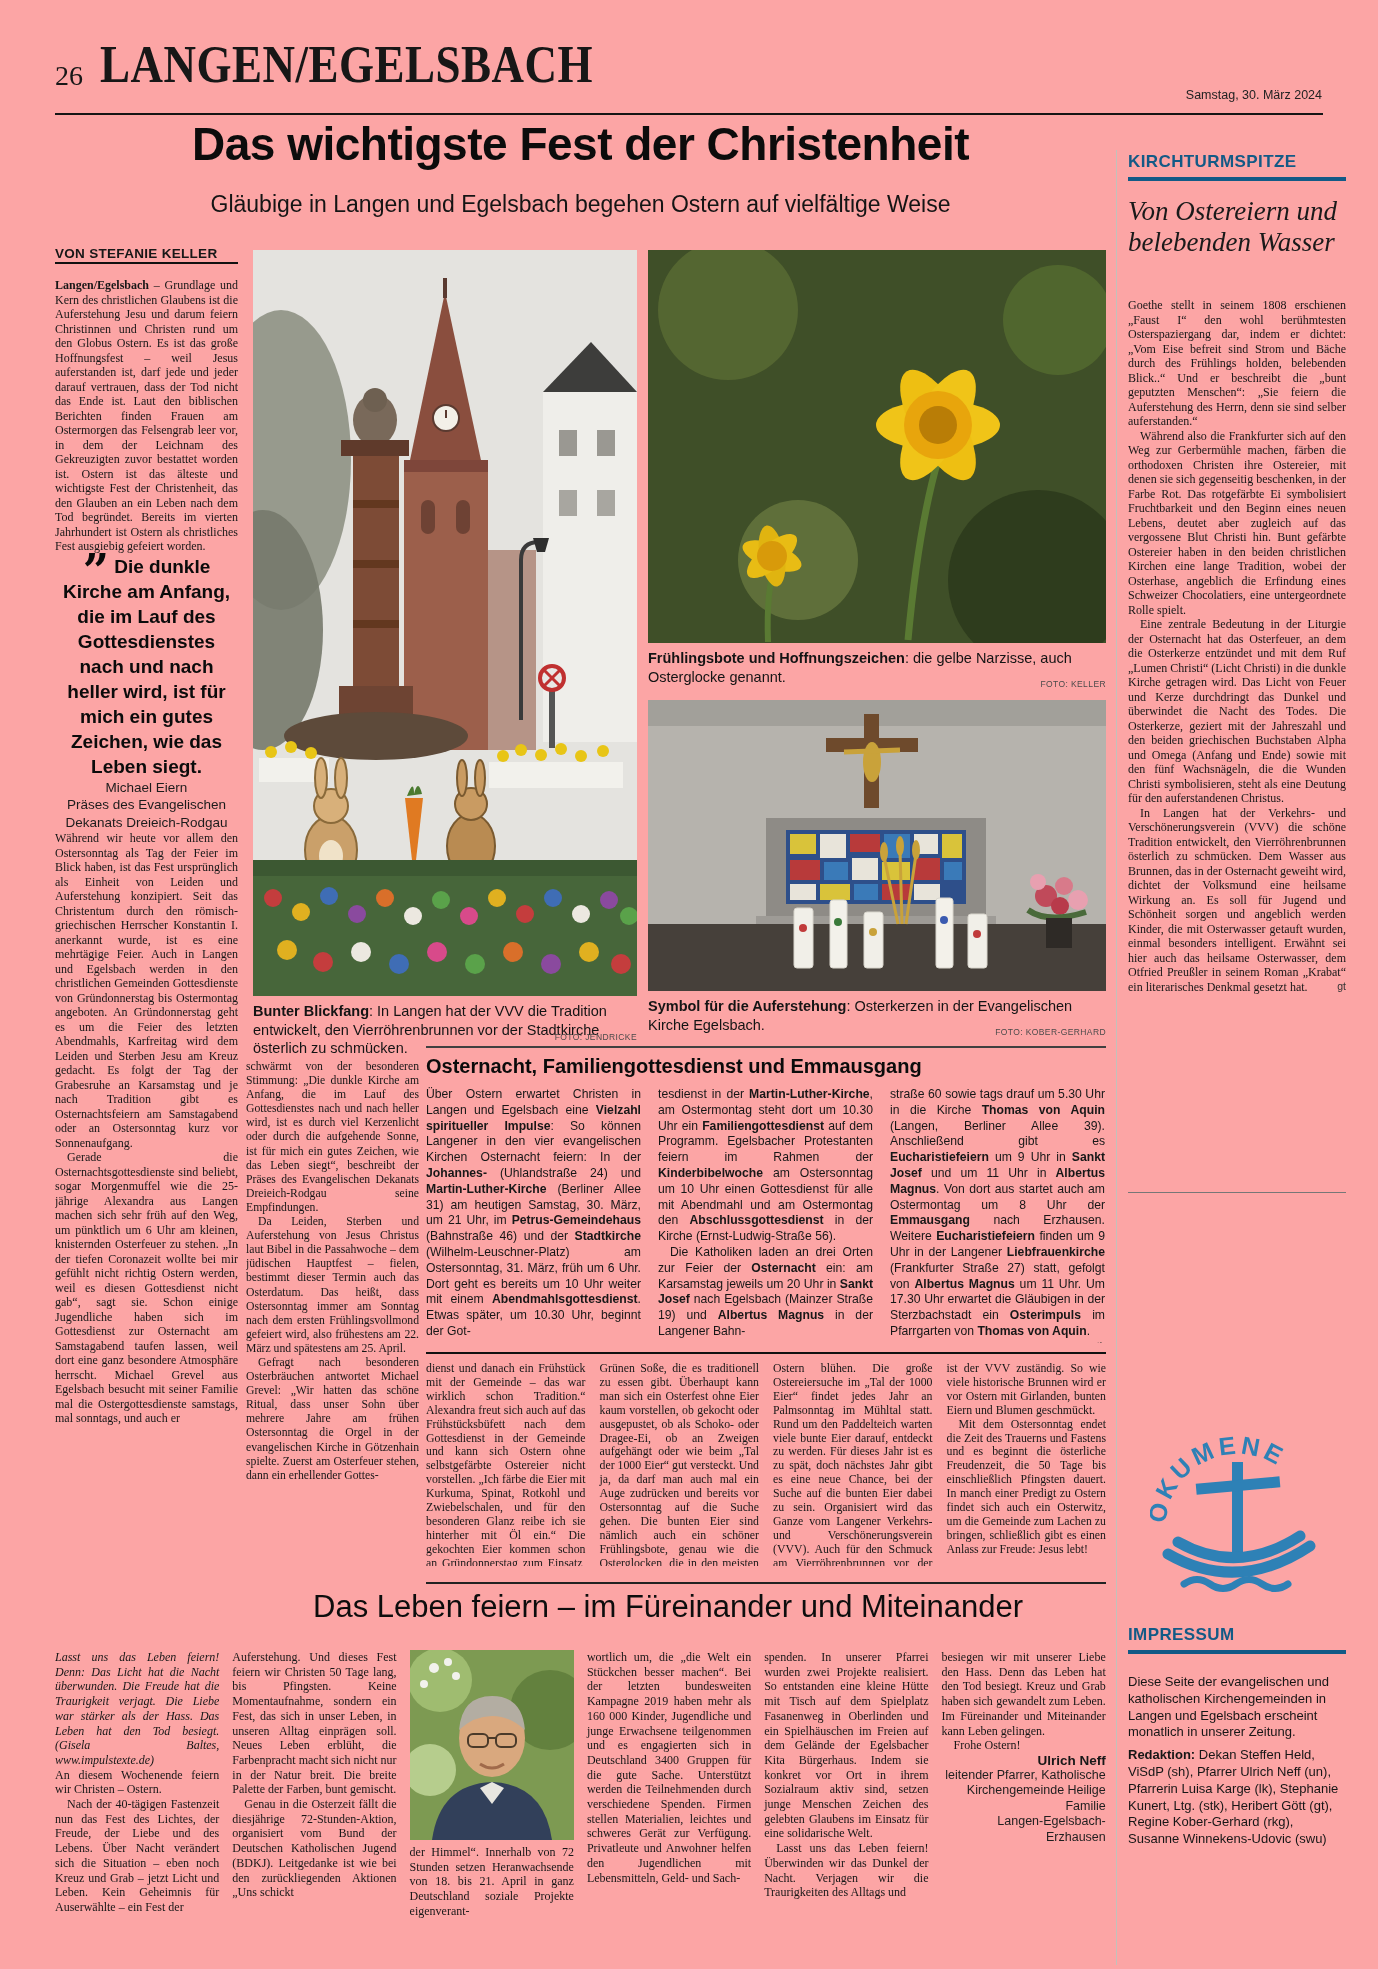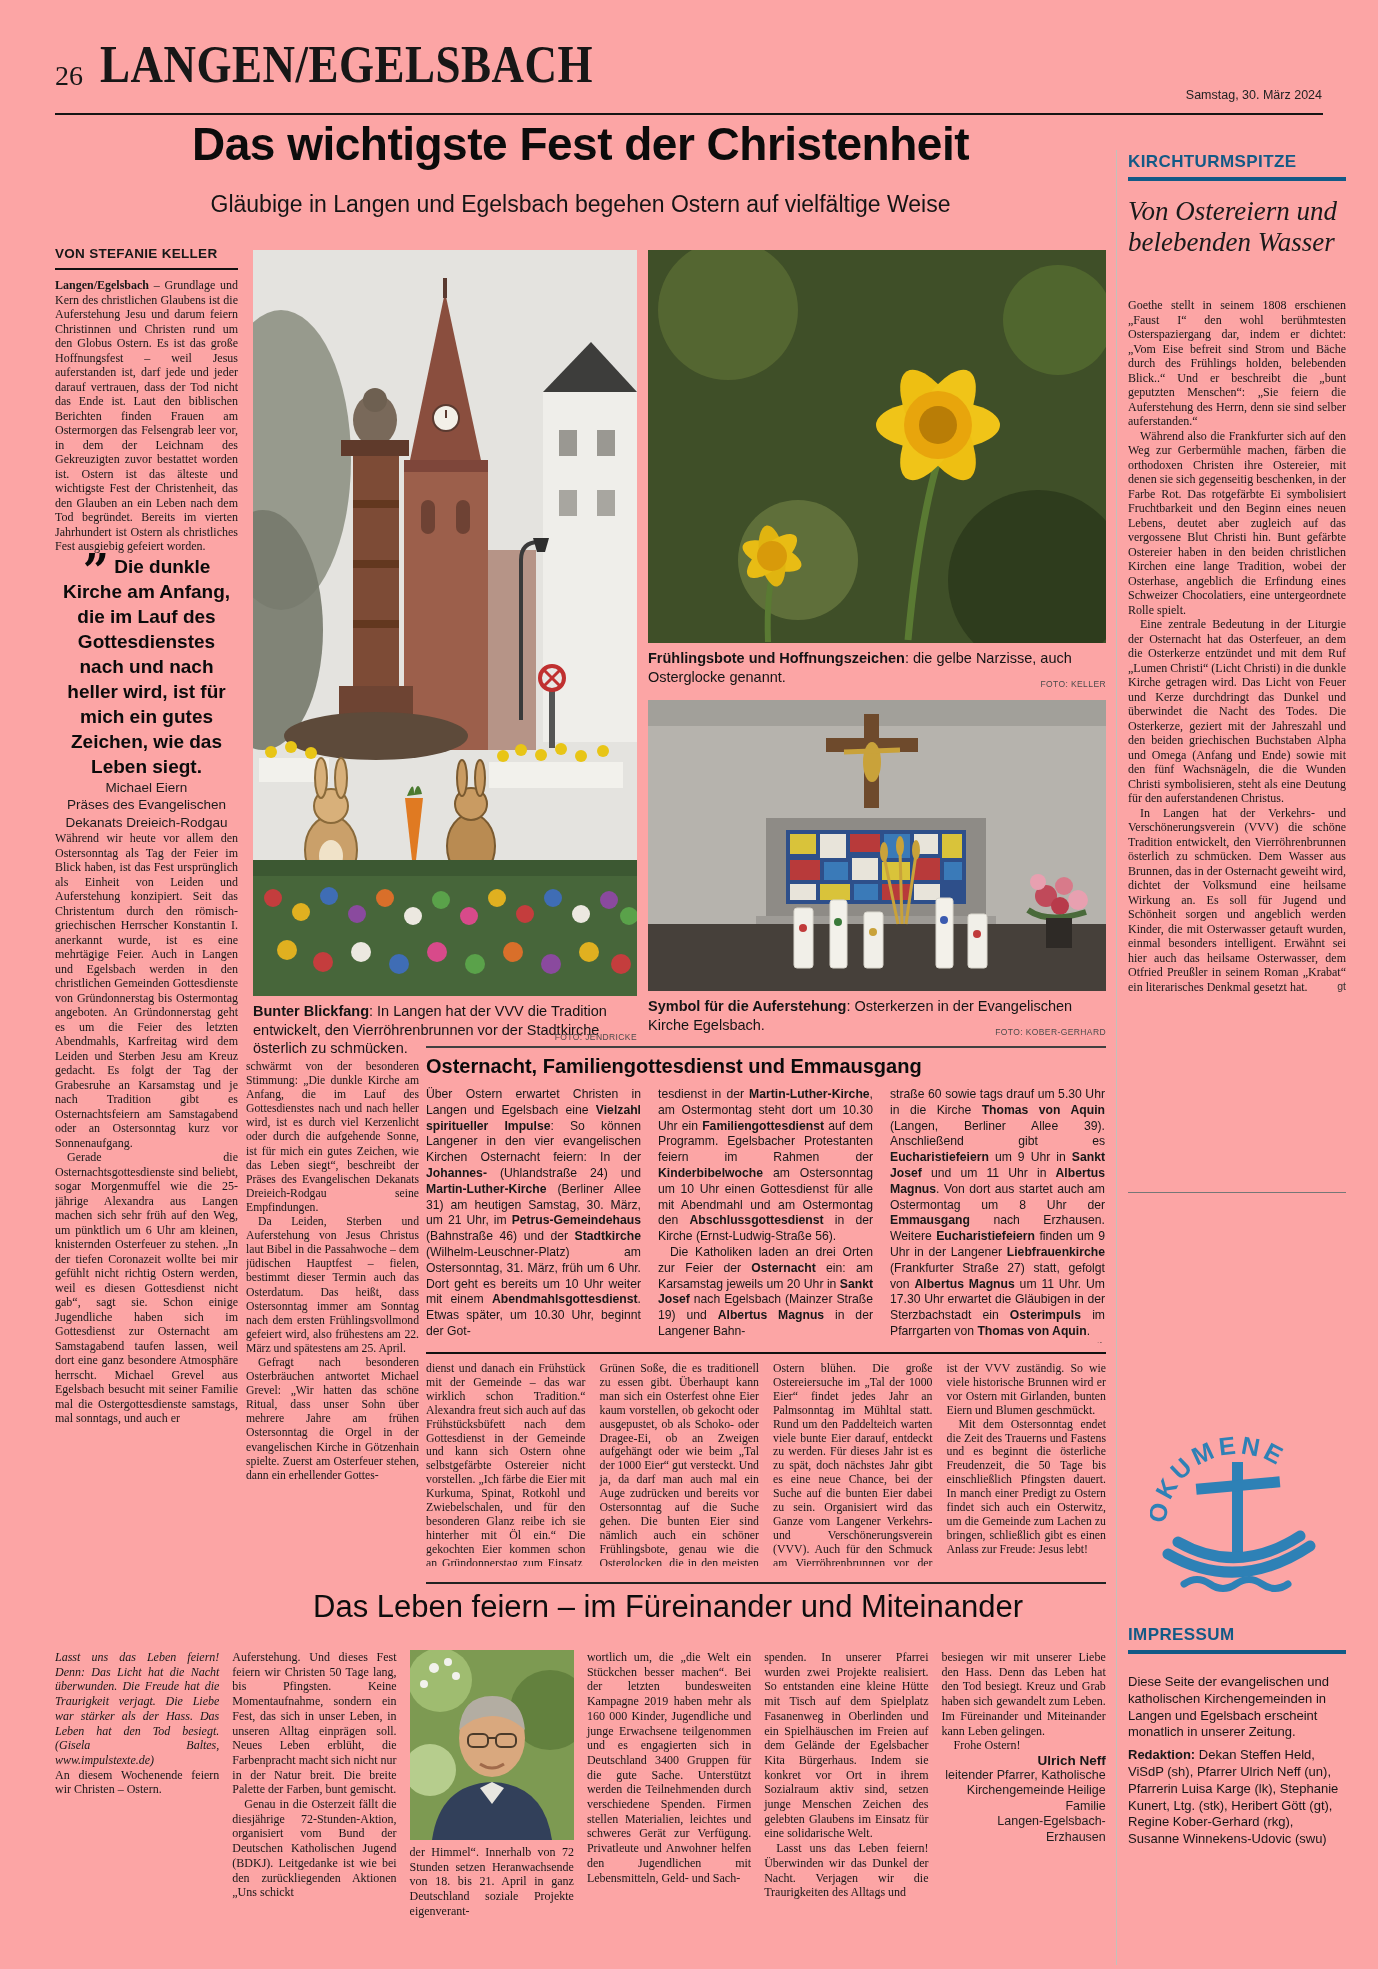--- a/index.html
+++ b/index.html
@@ -10,21 +10,21 @@
   .section-title{position:absolute;left:100px;top:38px;font:700 45px/1 "Liberation Serif",serif;
         letter-spacing:.5px;transform:scaleY(1.18);transform-origin:top left;}
   .edition-date{position:absolute;right:56px;top:88px;font:400 12.5px "Liberation Sans",sans-serif;color:#222;}
   .header-rule{position:absolute;left:55px;top:113px;width:1268px;height:2px;background:#151515;}
   
   .headline{position:absolute;left:55px;top:119px;width:1051px;text-align:center;
         font:700 46px/1.1 "Liberation Sans",sans-serif;letter-spacing:-.5px;color:#0c0c0c;}
   .subheadline{position:absolute;left:55px;top:191px;width:1051px;text-align:center;
         font:400 23px "Liberation Sans",sans-serif;color:#141414;}
   .byline{position:absolute;left:55px;top:246px;width:183px;font:700 13.5px "Liberation Sans",sans-serif;
-        letter-spacing:.3px;padding-bottom:7px;border-bottom:2px solid #111;}
+        letter-spacing:.3px;padding-bottom:1px;border-bottom:2px solid #111;}
   
   .bt{font:400 12px/14.5px "Liberation Serif",serif;text-align:justify;hyphens:auto;-webkit-hyphens:auto;}
   .bt p{margin:0;}
   .ind{text-indent:12px;}
   .col1{position:absolute;left:55px;top:278px;width:183px;height:1284px;overflow:hidden;}
   .col2{position:absolute;left:246px;top:1060px;width:173px;height:502px;overflow:hidden;
         font-size:11.7px;line-height:14.1px;}
   .pullquote{margin:14px 2px 10px;text-align:center;font-family:"Liberation Sans",sans-serif;
         font-weight:700;font-size:19px;line-height:25px;color:#0b0b0b;text-indent:0;}
   .qmark{font-family:"DejaVu Serif",serif;font-size:46px;line-height:0;vertical-align:-14px;margin-right:5px;}
@@ -359,20 +359,21 @@
       <p class="ind">Mit dem Ostersonntag endet die Zeit des Trauerns und Fastens und es beginnt die österliche Freudenzeit, die 50 Tage bis einschließlich Pfingsten dauert. In manch einer Predigt zu Ostern findet sich auch ein Osterwitz, um die Gemeinde zum Lachen zu bringen, schließlich gibt es einen Anlass zur Freude: Jesus lebt!</p>
     </div>
   </div>
   <div id="lower-rule"></div>
 
   <div id="bottom-headline">Das Leben feiern – im Füreinander und Miteinander</div>
   <div id="bottom-cols" class="bt">
     <div class="bcol">
       <p class="ital">Lasst uns das Leben feiern! Denn: Das Licht hat die Nacht überwunden. Die Freude hat die Traurigkeit verjagt. Die Liebe war stärker als der Hass. Das Leben hat den Tod besiegt. (Gisela Baltes, www.impulstexte.de)</p>
       <p>An diesem Wochenende feiern wir Christen – Ostern.</p>
+      <p class="ind">Nach der 40-tägigen Fastenzeit nun das Fest des Lichtes, der Freude, der Liebe und des Lebens. Über Nacht verändert sich die Situation – eben noch Kreuz und Grab – jetzt Licht und Leben. Kein Geheimnis für Auserwählte – ein Fest der</p>
     </div>
     <div class="bcol">
       <p>Auferstehung. Und dieses Fest feiern wir Christen 50 Tage lang, bis Pfingsten. Keine Momentaufnahme, sondern ein Fest, das sich in unser Leben, in unseren Alltag einprägen soll. Neues Leben erblüht, die Farbenpracht macht sich nicht nur in der Natur breit. Die breite Palette der Farben, bunt gemischt.</p>
       <p class="ind">Genau in die Osterzeit fällt die diesjährige 72-Stunden-Aktion, organisiert vom Bund der Deutschen Katholischen Jugend (BDKJ). Leitgedanke ist wie bei den zurückliegenden Aktionen „Uns schickt</p>
     </div>
     <div class="bcol">
       <div id="photo-portrait">
         <svg width="164" height="190" viewBox="0 0 164 190">
           <rect width="164" height="190" fill="#7d9a52"></rect>
           <circle cx="30" cy="30" r="32" fill="#a8c478" opacity="0.8"></circle>

